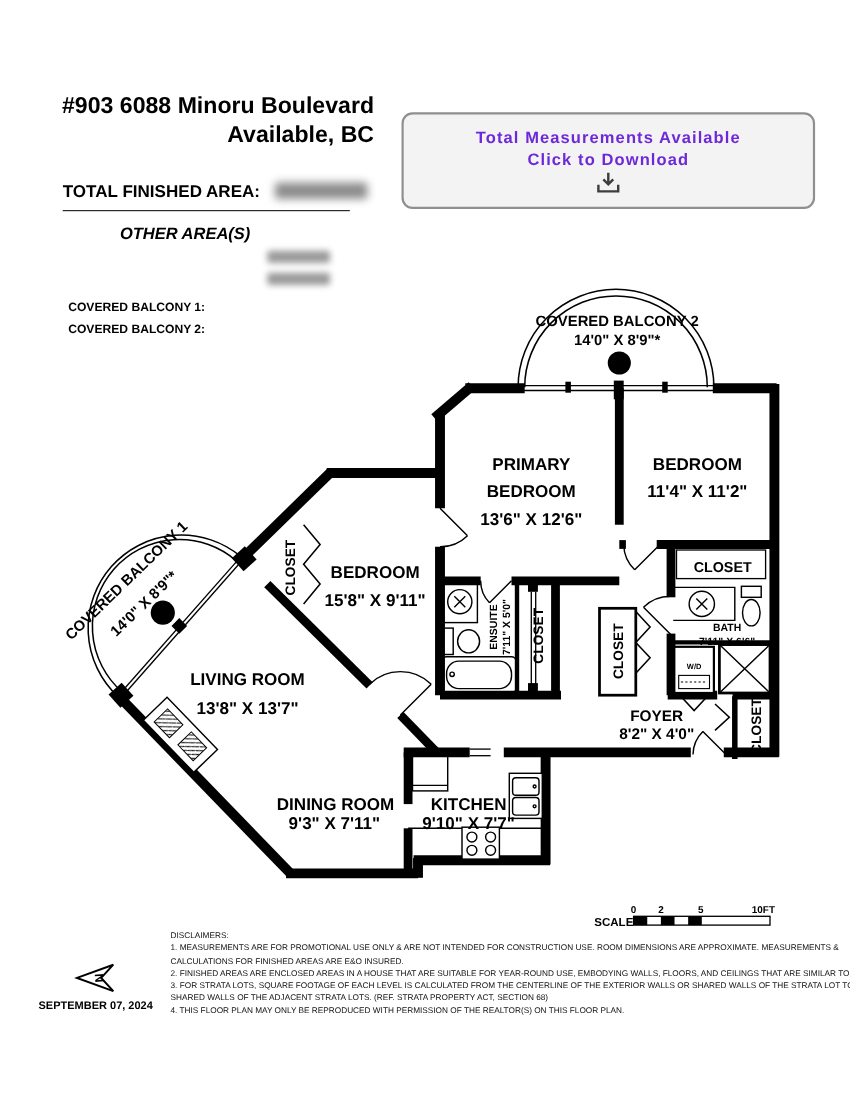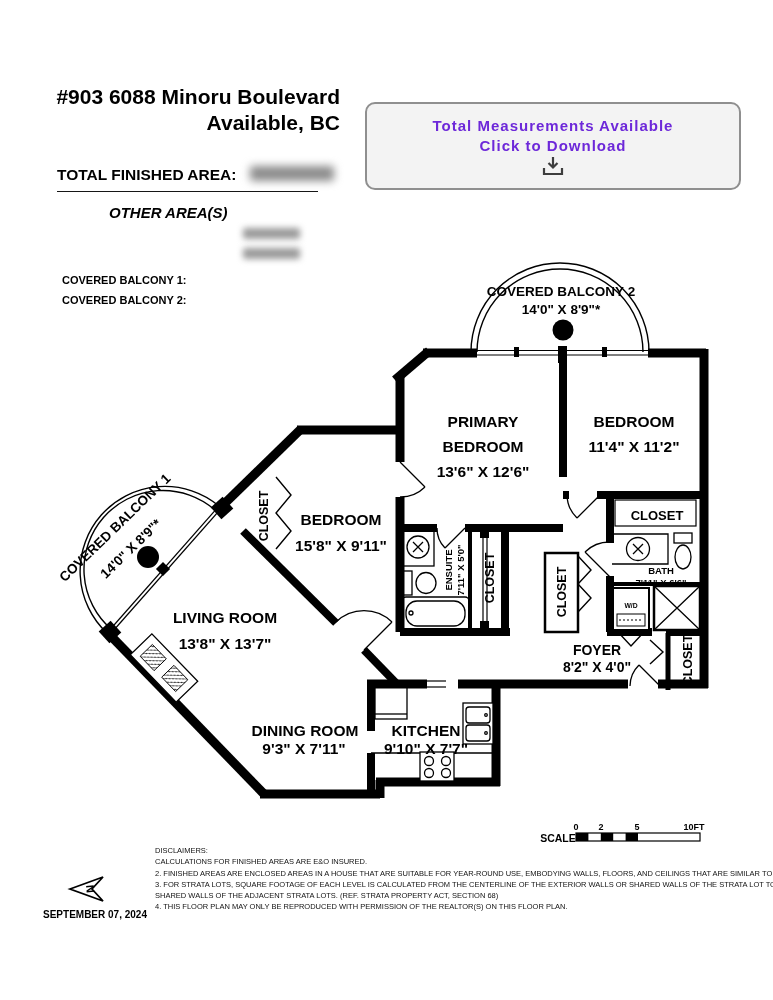--- a/index.html
+++ b/index.html
@@ -12,21 +12,21 @@
           border-radius:10px;display:flex;flex-direction:column;align-items:center;justify-content:center;
           color:#6d28d9;cursor:pointer;}
   .dl-line{font-size:15px;font-weight:bold;letter-spacing:1px;line-height:20px;}
   .tfa{left:57px;top:166px;display:flex;align-items:flex-start;font-size:15.5px;font-weight:bold;}
   .underline{left:57px;top:191px;width:261px;border-bottom:1.5px solid #161616;}
   .blur-blob{background:#8c8c8c;filter:blur(4px);border-radius:2px;}
   .blur-sm{background:#9a9a9a;filter:blur(3px);border-radius:2px;}
   .other-hdr{left:62px;top:204px;font-size:15px;font-weight:bold;font-style:italic;margin-left:47px;}
   .bal-label{font-size:11px;font-weight:bold;margin-top:48px;}
   
-  .date{left:35px;top:909px;width:120px;text-align:center;font-size:10px;font-weight:bold;}
+  .date{left:35px;top:909px;width:120px;text-align:left;font-size:10px;font-weight:bold;}
   .disc{left:155px;top:845px;width:590px;font-size:7.5px;line-height:11.3px;color:#111;white-space:nowrap;}
   svg text{font-family:"Liberation Sans",sans-serif;font-weight:bold;fill:#000;}
   .plan-svg{left:0;top:0;}
 </style>
 </head>
 <body>
 
 <div class="abs title">
   <div>#903 6088 Minoru Boulevard</div>
   <div>Available, BC</div>
@@ -268,18 +268,19 @@
   <g>
     <polygon points="70,889 103,877 92,889 103,901" fill="#fff" stroke="#000" stroke-width="1.8"></polygon>
     <text transform="rotate(-95 90 889)" x="90" y="893" font-size="11" text-anchor="middle">N</text>
   </g>
 </svg>
 
 <div class="abs date">SEPTEMBER 07, 2024</div>
 
 <div class="abs disc">
   <div>DISCLAIMERS:</div>
+  <div>1. MEASUREMENTS ARE FOR PROMOTIONAL USE ONLY &amp; ARE NOT INTENDED FOR CONSTRUCTION USE. ROOM DIMENSIONS ARE APPROXIMATE. MEASUREMENTS &amp;</div>
   <div>CALCULATIONS FOR FINISHED AREAS ARE E&amp;O INSURED.</div>
   <div>2. FINISHED AREAS ARE ENCLOSED AREAS IN A HOUSE THAT ARE SUITABLE FOR YEAR-ROUND USE, EMBODYING WALLS, FLOORS, AND CEILINGS THAT ARE SIMILAR TO</div>
   <div>3. FOR STRATA LOTS, SQUARE FOOTAGE OF EACH LEVEL IS CALCULATED FROM THE CENTERLINE OF THE EXTERIOR WALLS OR SHARED WALLS OF THE STRATA LOT TO</div>
   <div>SHARED WALLS OF THE ADJACENT STRATA LOTS. (REF. STRATA PROPERTY ACT, SECTION 68)</div>
   <div>4. THIS FLOOR PLAN MAY ONLY BE REPRODUCED WITH PERMISSION OF THE REALTOR(S) ON THIS FLOOR PLAN.</div>
 </div>
 
 </body></html>

